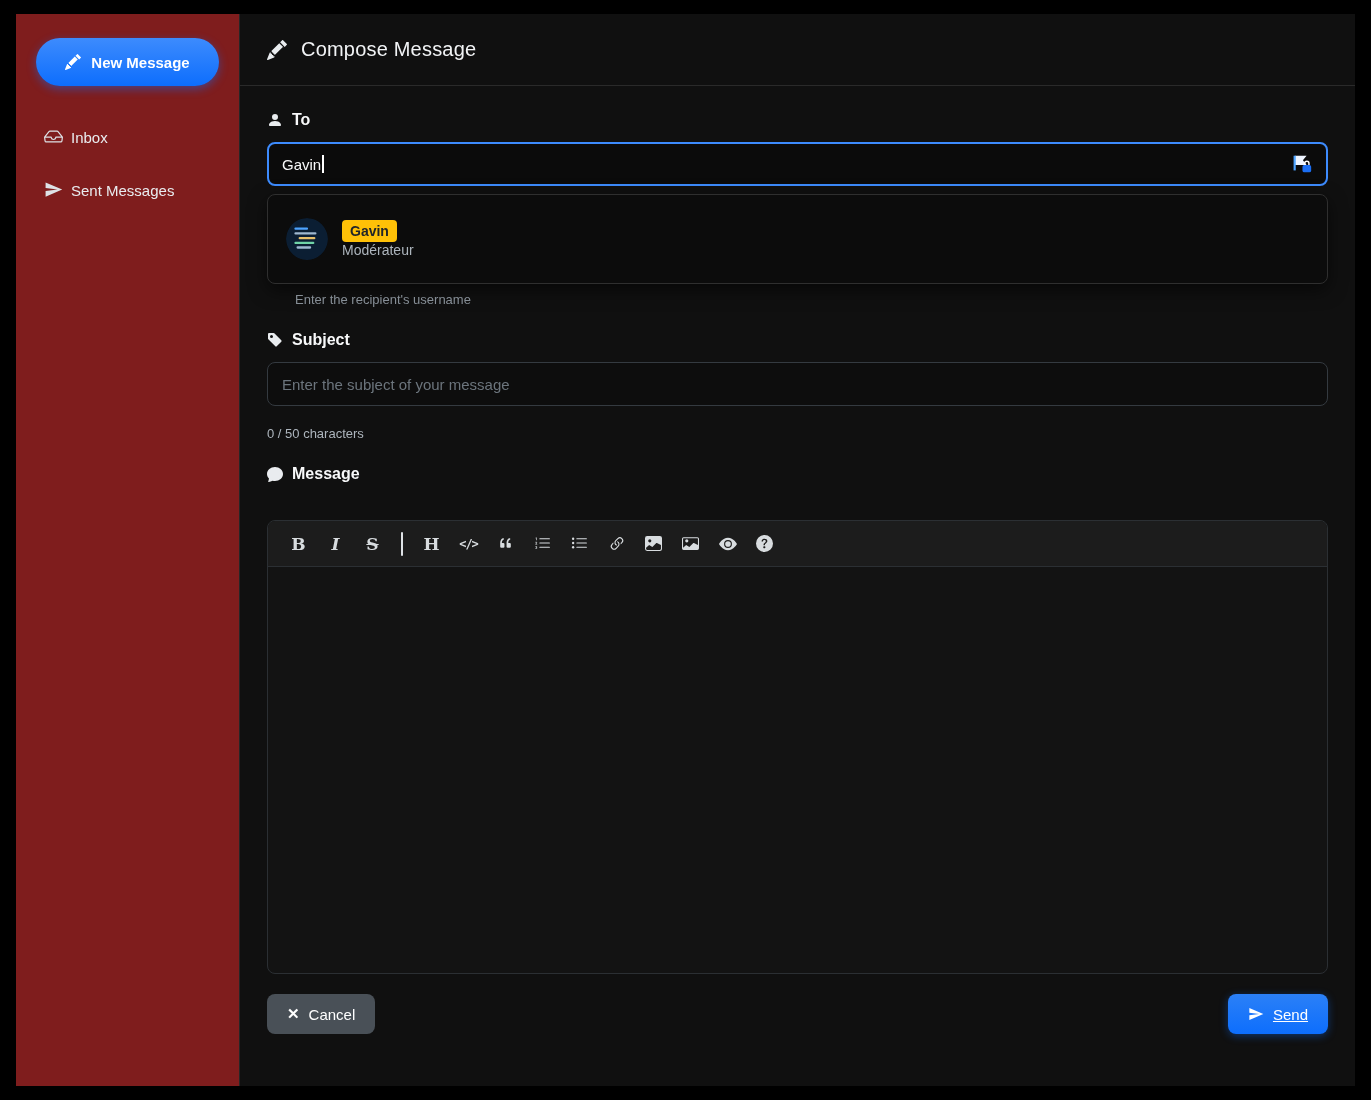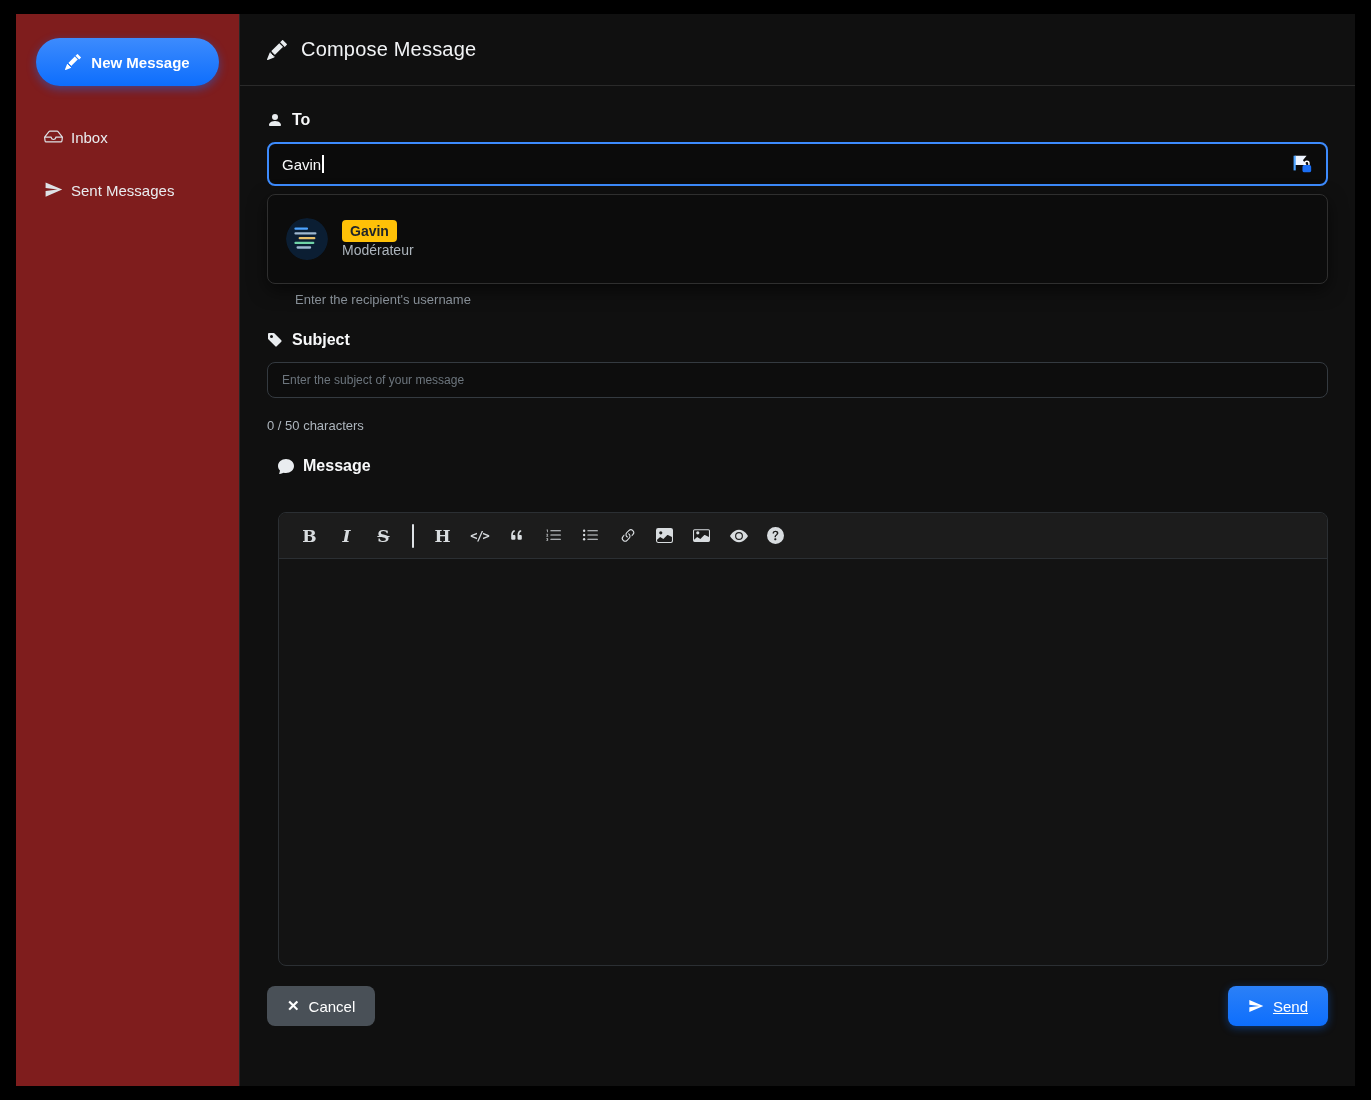--- a/index.html
+++ b/index.html
@@ -73,26 +73,26 @@
     background:#0b0b0b;
     padding:0 13px;
   }
   .caret {
     display:inline-block; width:1.5px; height:18px;
     background:#ffffff; margin-left:1px; vertical-align:middle;
   }
   .autofill { margin-left:auto; display:flex; align-items:center; cursor:pointer; }
 
   input.native-field {
-    width:100%; height:36px;
+    width:100%; height:44px;
     background:#0d0d0d;
     border:1px solid #343a40;
     border-radius:8px;
     padding:0 14px;
-    font-size:12px; color:#f8f9fa;
+    font-size:15px; color:#f8f9fa;
     font-family:"Liberation Sans", sans-serif;
     outline:none;
   }
   input.native-field::placeholder { color:#6c757d; }
 
   .suggestion-box {
     margin-top:8px;
     background:#0c0c0c;
     border:1px solid #2f2f2f;
     border-radius:8px;
@@ -107,21 +107,21 @@
     display:inline-block;
     background:#ffc107; color:#212529;
     font-weight:700; font-size:14px;
     padding:3px 8px; border-radius:4px;
   }
   .sugg-role { color:#adb5bd; font-size:14px; }
   .helper { color:#868e96; font-size:13px; margin-top:8px; height:14px;margin-left:28px; }
   .counter { color:#adb5bd; font-size:13px; margin-top:20px; height:14px; }
 
   .section { margin-top:24px; }
-  .section-msg { margin-top:24px;margin-left:11px; }
+  .section-msg { margin-top:24px; }
   .section-msg .field-label { margin-bottom:36px; }
 
   
   .editor {
     border:1px solid #2b2f33; border-radius:8px;
     overflow:hidden; background:#131313;
   }
   .toolbar {
     height:46px;
     background:#1c1c1c;

